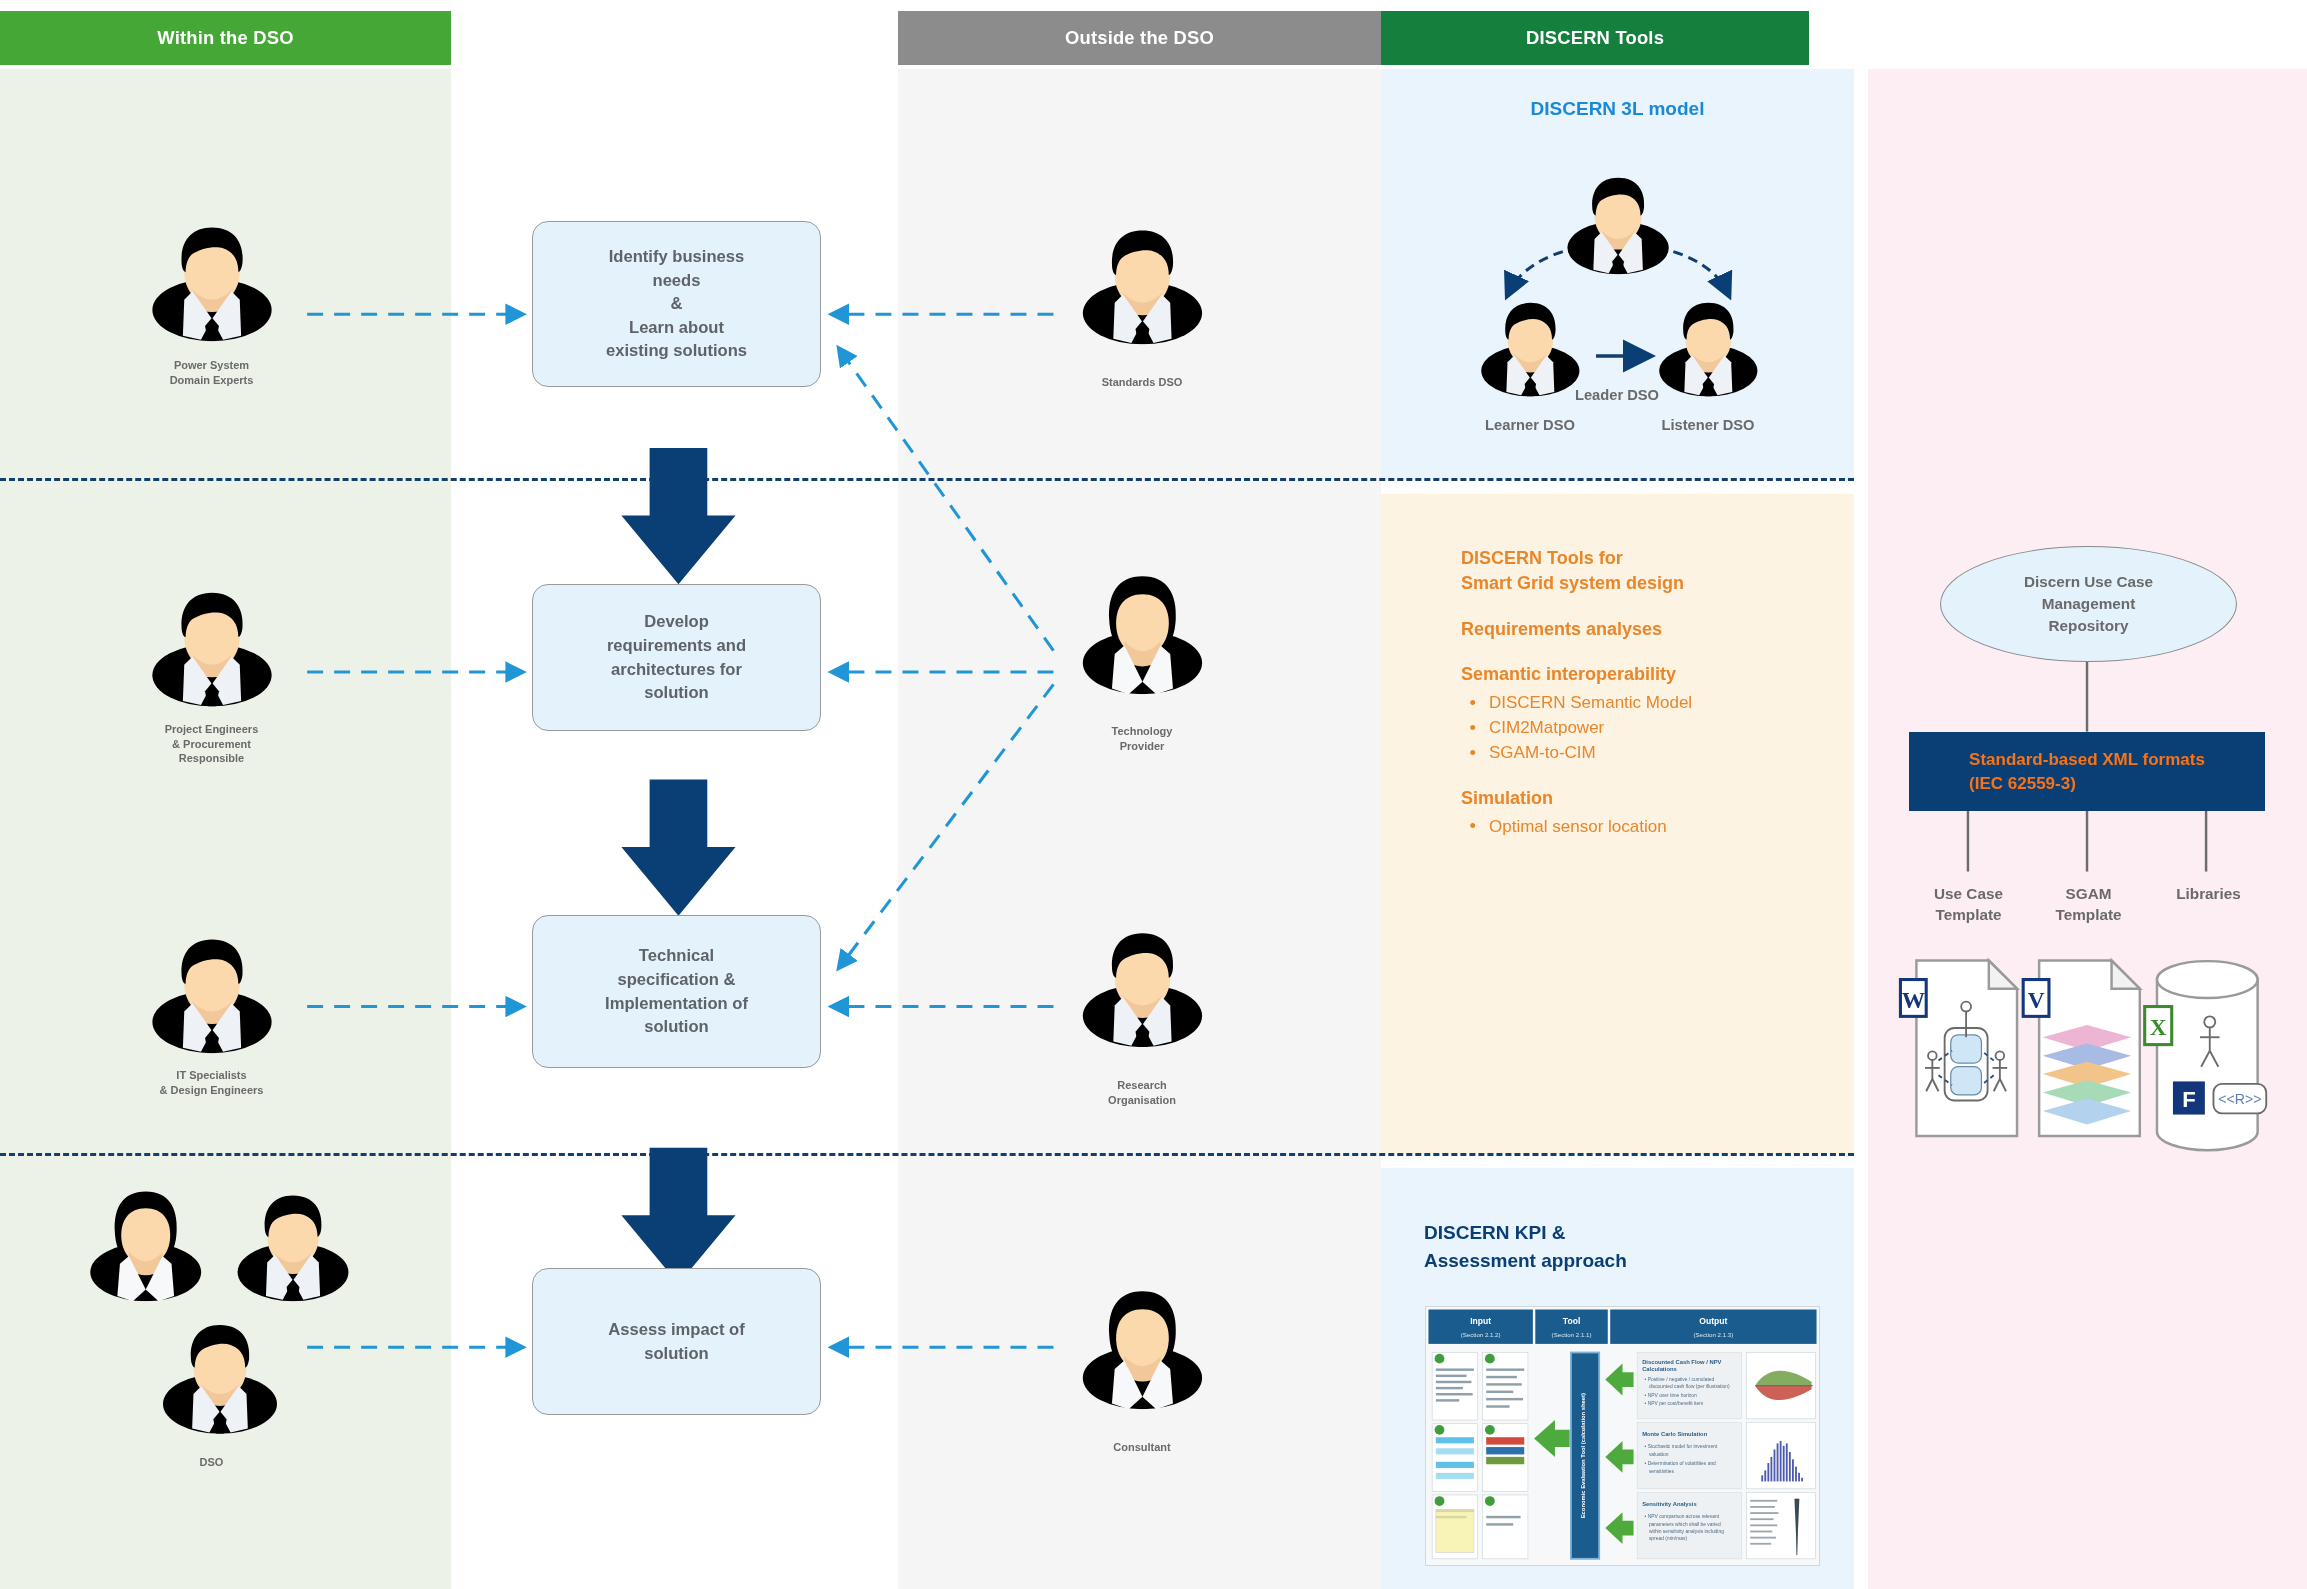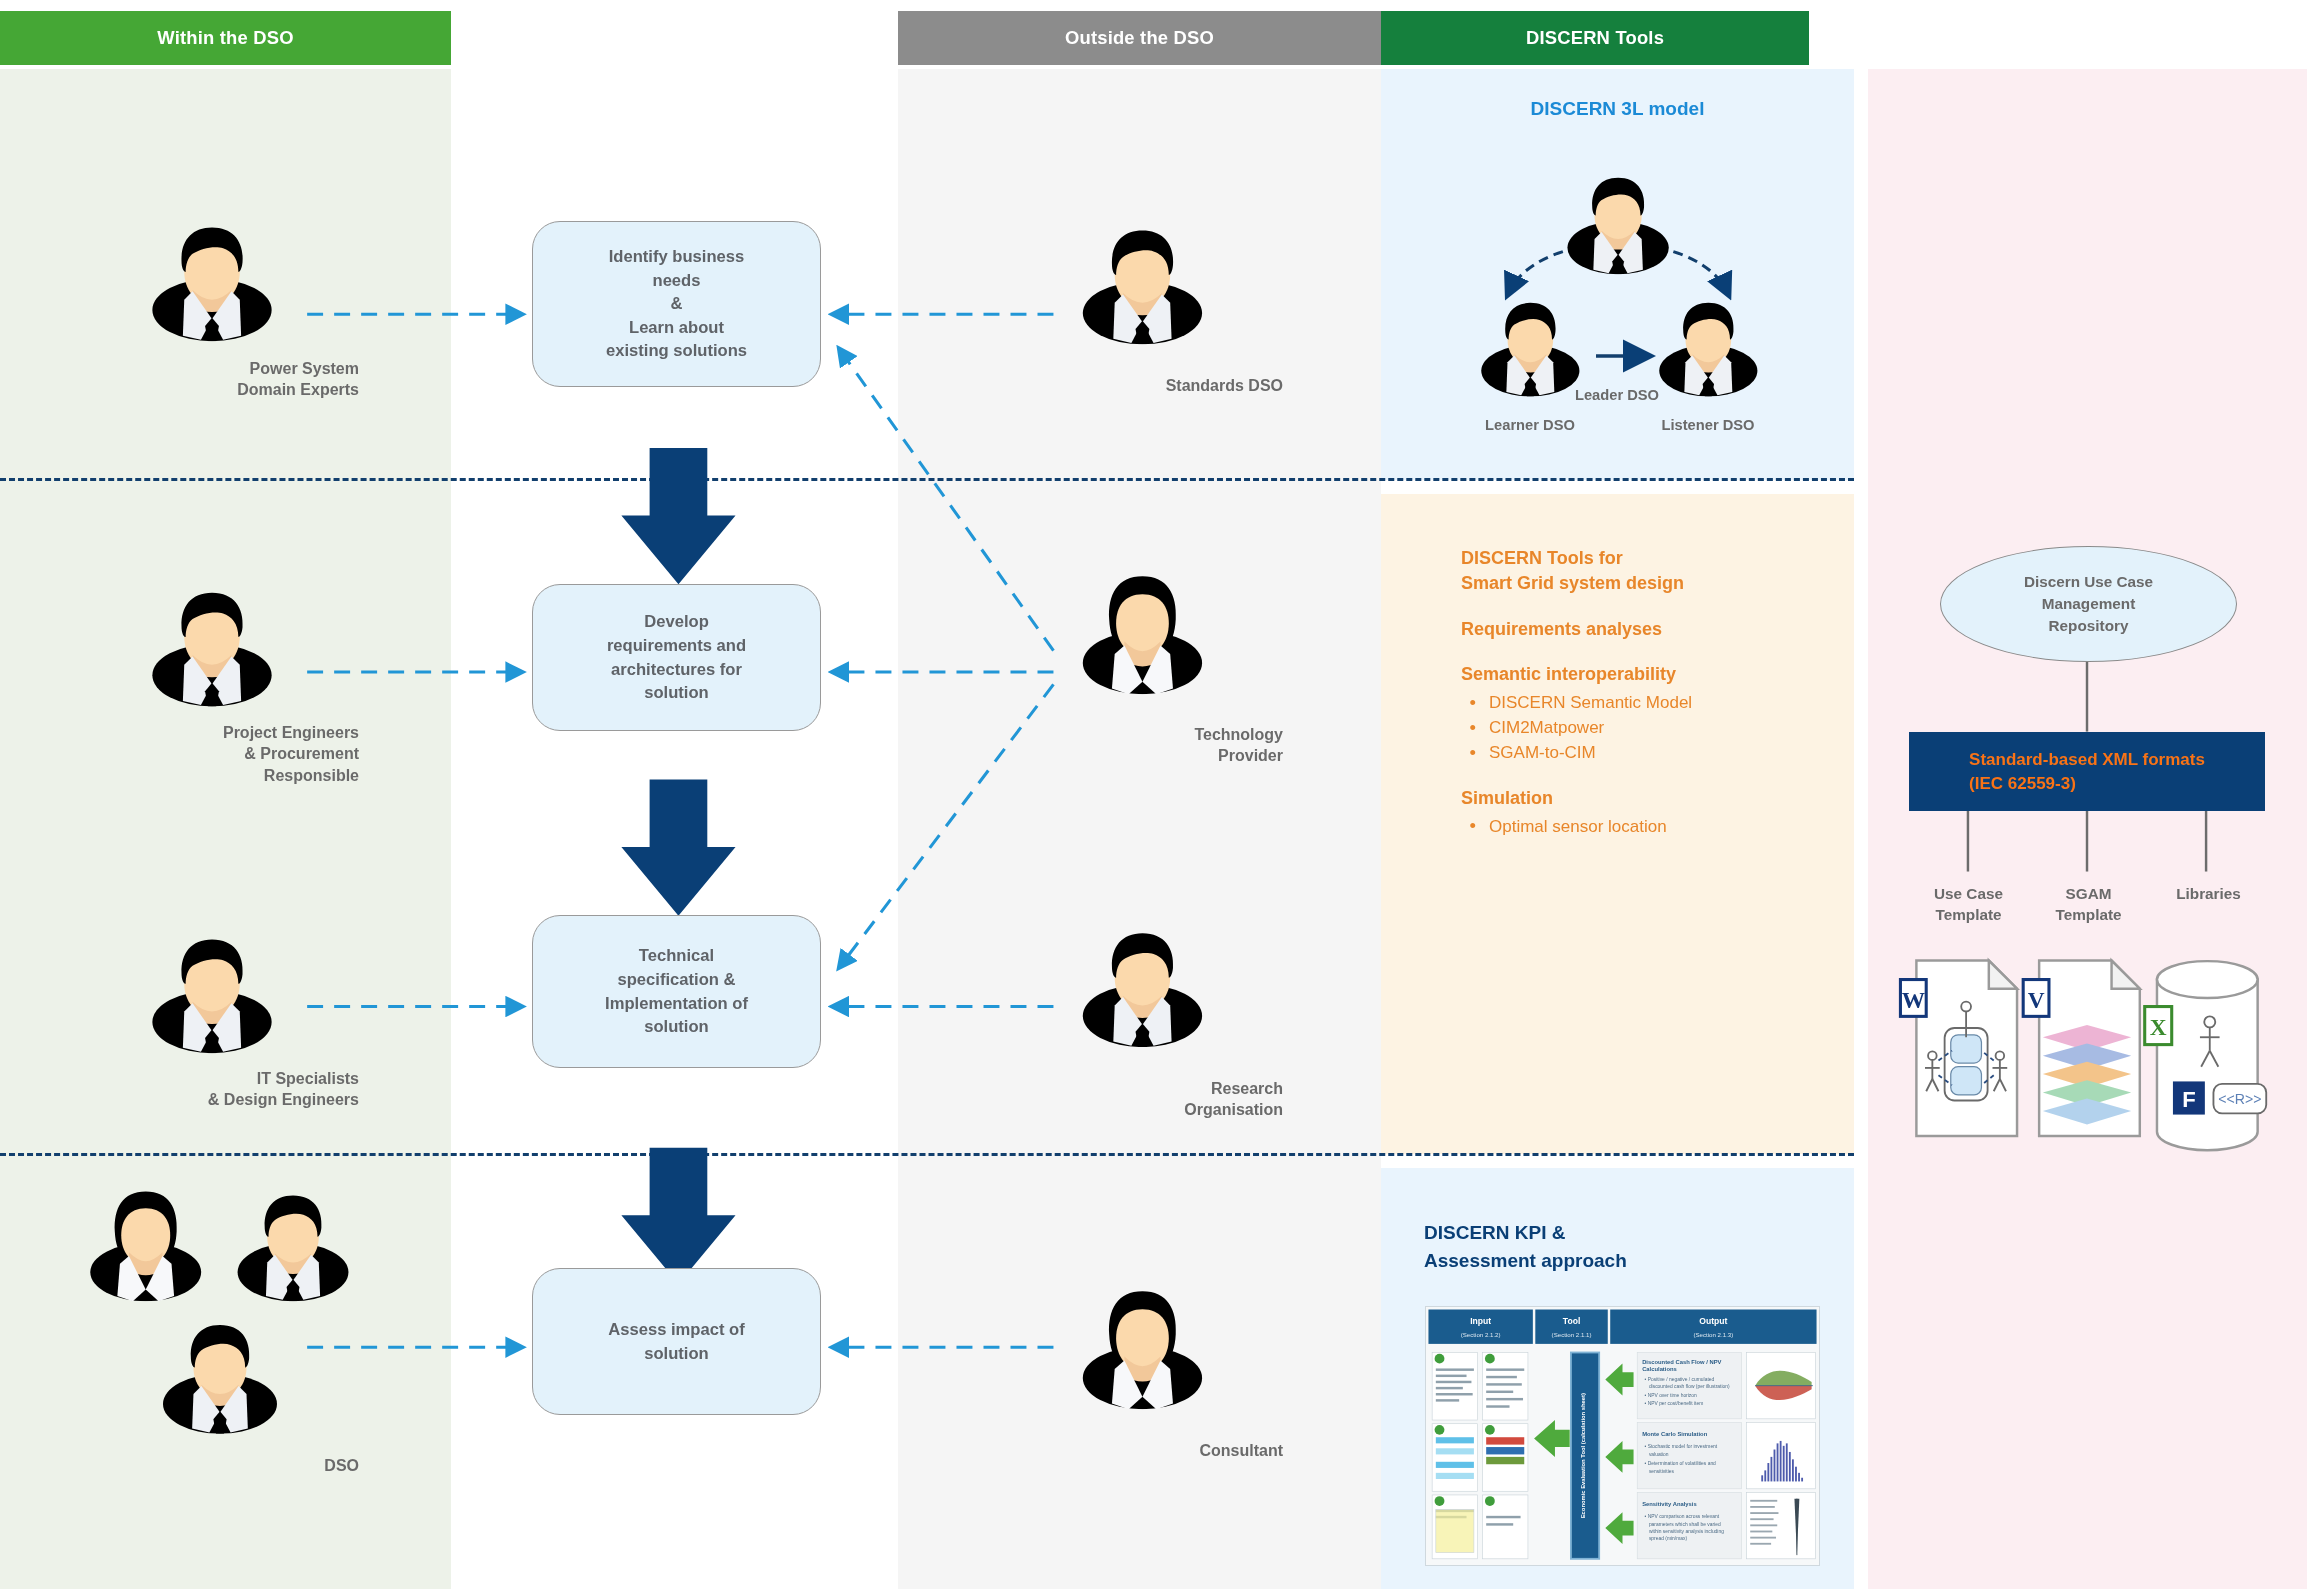--- a/index.html
+++ b/index.html
@@ -26,32 +26,32 @@
   #hdr-outside{left:898px;top:11px;width:483px;background:#8c8c8c;}
   #hdr-tools{left:1381px;top:11px;width:428px;background:#15803d;}
 
   
   .hdivider{height:0;border-top:3.1px dashed #123f6d;}
   #div-1{left:0;top:478px;width:1854px;}
   #div-2{left:0;top:1153px;width:1854px;}
 
   
   .pbox{
-    background:#e3f2fb;border:1.8px solid #9a9a9a;border-radius:28px;
+    background:#e3f2fb;border:1.8px solid #9a9a9a;border-radius:16px;
     display:flex;align-items:center;justify-content:center;text-align:center;
     color:#5f6368;font-weight:bold;font-size:16.6px;line-height:1.42;
     box-sizing:border-box;padding:4.9px 12.3px;
   }
   #box-identify{left:532px;top:221px;width:289px;height:166px;}
   #box-develop{left:532px;top:584px;width:289px;height:147px;}
   #box-technical{left:532px;top:915px;width:289px;height:153px;}
   #box-assess{left:532px;top:1268px;width:289px;height:147px;}
   .persona-label{
-    margin-top:4.9px;text-align:right;color:#6a6a6a;font-weight:bold;
-    font-size:16px;line-height:1.34;white-space:pre-line;
+    margin-top:4.9px;text-align:center;color:#6a6a6a;font-weight:bold;
+    font-size:11px;line-height:1.34;white-space:pre-line;
   }
 
   
   #label-3l{left:1381px;top:98px;width:473px;text-align:center;
     color:#1b8ad6;font-weight:bold;font-size:19px;}
   .node3l-label{position:absolute;color:#6a6a6a;font-weight:bold;font-size:14.7px;text-align:center;}
 
   #orange-block{left:1461px;top:546px;width:368px;color:#e8862a;}
   .o-head{font-weight:bold;font-size:18px;line-height:1.38;}
   .o-ul{list-style:none;margin:2.5px 0 0 0;padding:0;}

